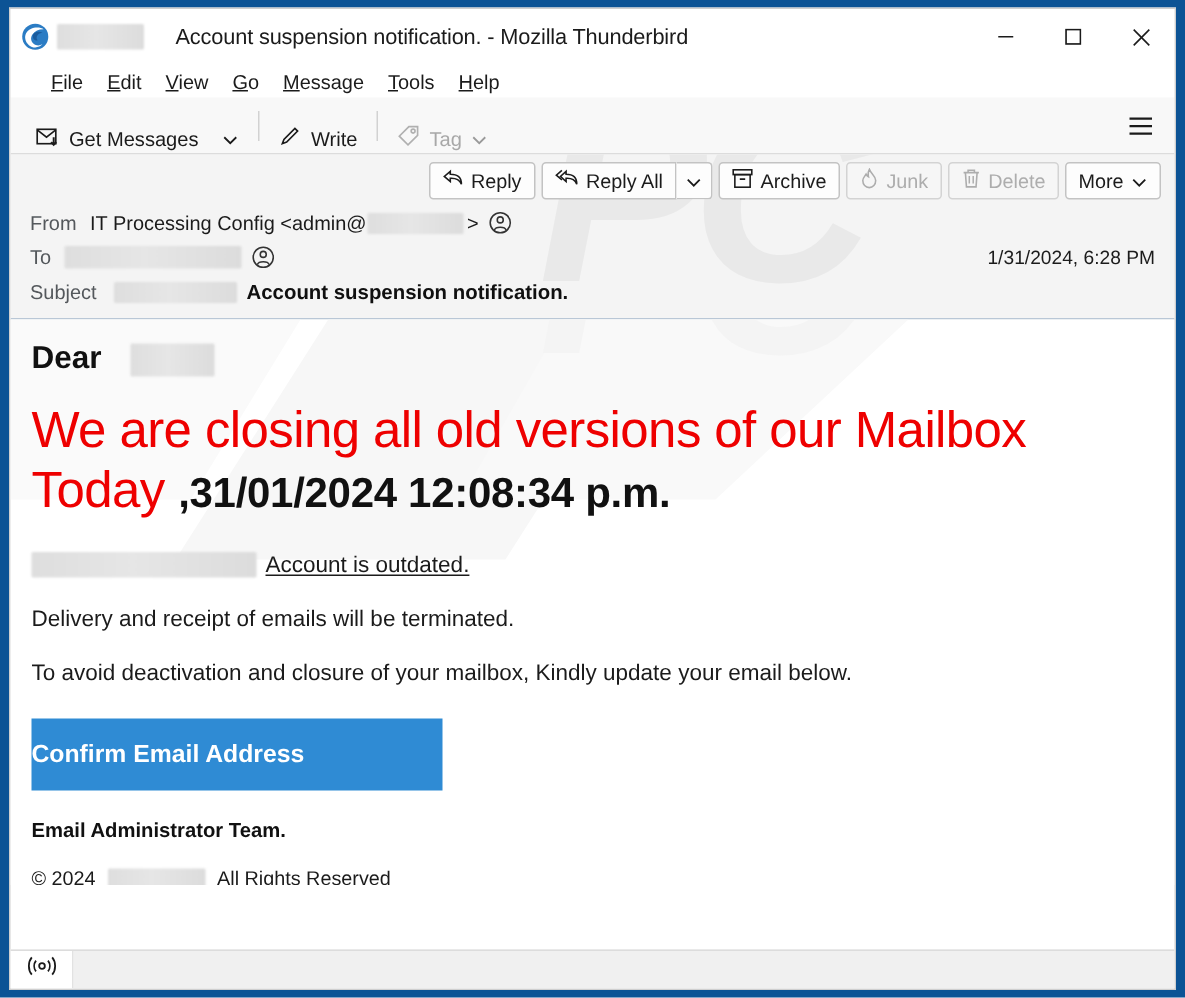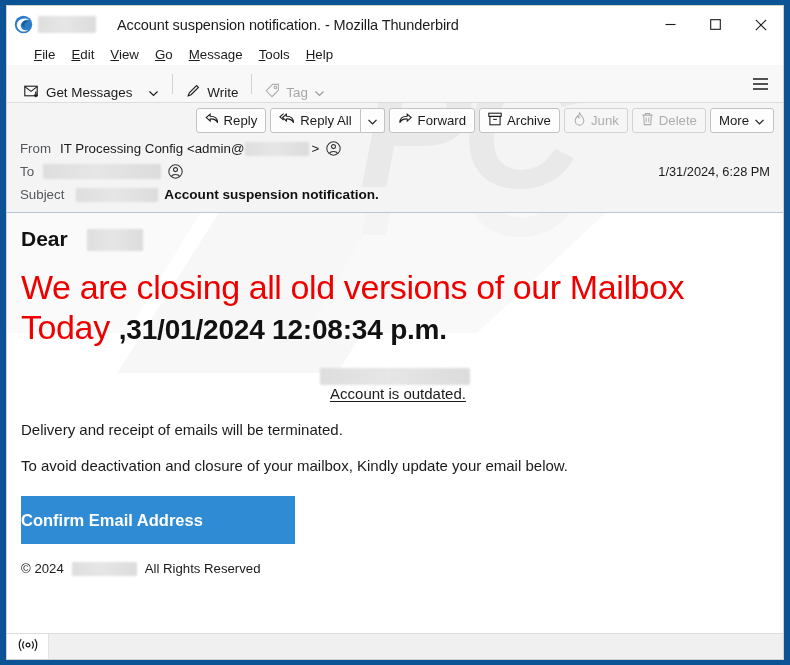--- a/index.html
+++ b/index.html
@@ -282,21 +282,20 @@
     font-size: 28px;
     font-weight: bold;
     letter-spacing: -0.2px;
   }
 
   .line-outdated {
     display: flex;
     align-items: center;
     margin-top: 21px;
     gap: 0;
-    flex-direction: column;
   }
   .r-outdated { width: 150px; height: 17px; }
   .link-outdated {
     font-size: 15px;
     color: #1b1b1b;
     text-decoration: underline;
     text-underline-offset: 2px;
     margin-left: 6px;
   }
 
@@ -482,28 +481,20 @@
           <div class="abtn attached-l">
             <span class="chev">
               <svg width="11" height="11" viewBox="0 0 11 11">
                   <path d="M1.5 3.8 L5.5 7.8 L9.5 3.8" fill="none" stroke="#1b1b1b" stroke-width="1.2"></path>
                 </svg>
             </span>
           </div>
         </div>
         <div class="abtn">
           <span>
-            <svg width="15" height="13" viewBox="0 0 15 13">
-                <path d="M9.2 2.2 L13.2 5.6 L9.2 9.0 L9.2 6.9 C5.4 6.7 3.0 8.0 1.8 10.8 C1.8 6.2 4.2 4.2 9.2 4.2 Z" fill="none" stroke="#1b1b1b" stroke-width="1.05"></path>
-              </svg>
-          </span>
-          <span>Forward</span>
-        </div>
-        <div class="abtn">
-          <span>
             <svg width="14" height="14" viewBox="0 0 14 14">
               <rect x="0.8" y="1.2" width="12.4" height="3.2" fill="none" stroke="#1b1b1b" stroke-width="1.05"></rect>
               <rect x="1.9" y="4.4" width="10.2" height="8.4" fill="none" stroke="#1b1b1b" stroke-width="1.05"></rect>
               <line x1="5.2" y1="7.4" x2="8.8" y2="7.4" stroke="#1b1b1b" stroke-width="1.05"></line>
             </svg>
           </span>
           <span>Archive</span>
         </div>
         <div class="abtn dim">
           <span>
@@ -593,20 +584,21 @@
           <span class="link-outdated">Account is outdated.</span>
         </div>
 
         <div class="para">Delivery and receipt of emails will be terminated.</div>
         <div class="para">To avoid deactivation and closure   of your mailbox, Kindly update your email below.</div>
 
         <div class="cta">
           <span>Confirm Email Address</span>
         </div>
 
+        <div class="signoff">Email Administrator Team.</div>
 
         <div class="copyline">
           <span class="copy-txt">© 2024</span>
           <span class="redact r-copy"></span>
           <span class="copy-txt">All Rights Reserved</span>
         </div>
       </div>
     </div>
 
     <div class="statusbar">

